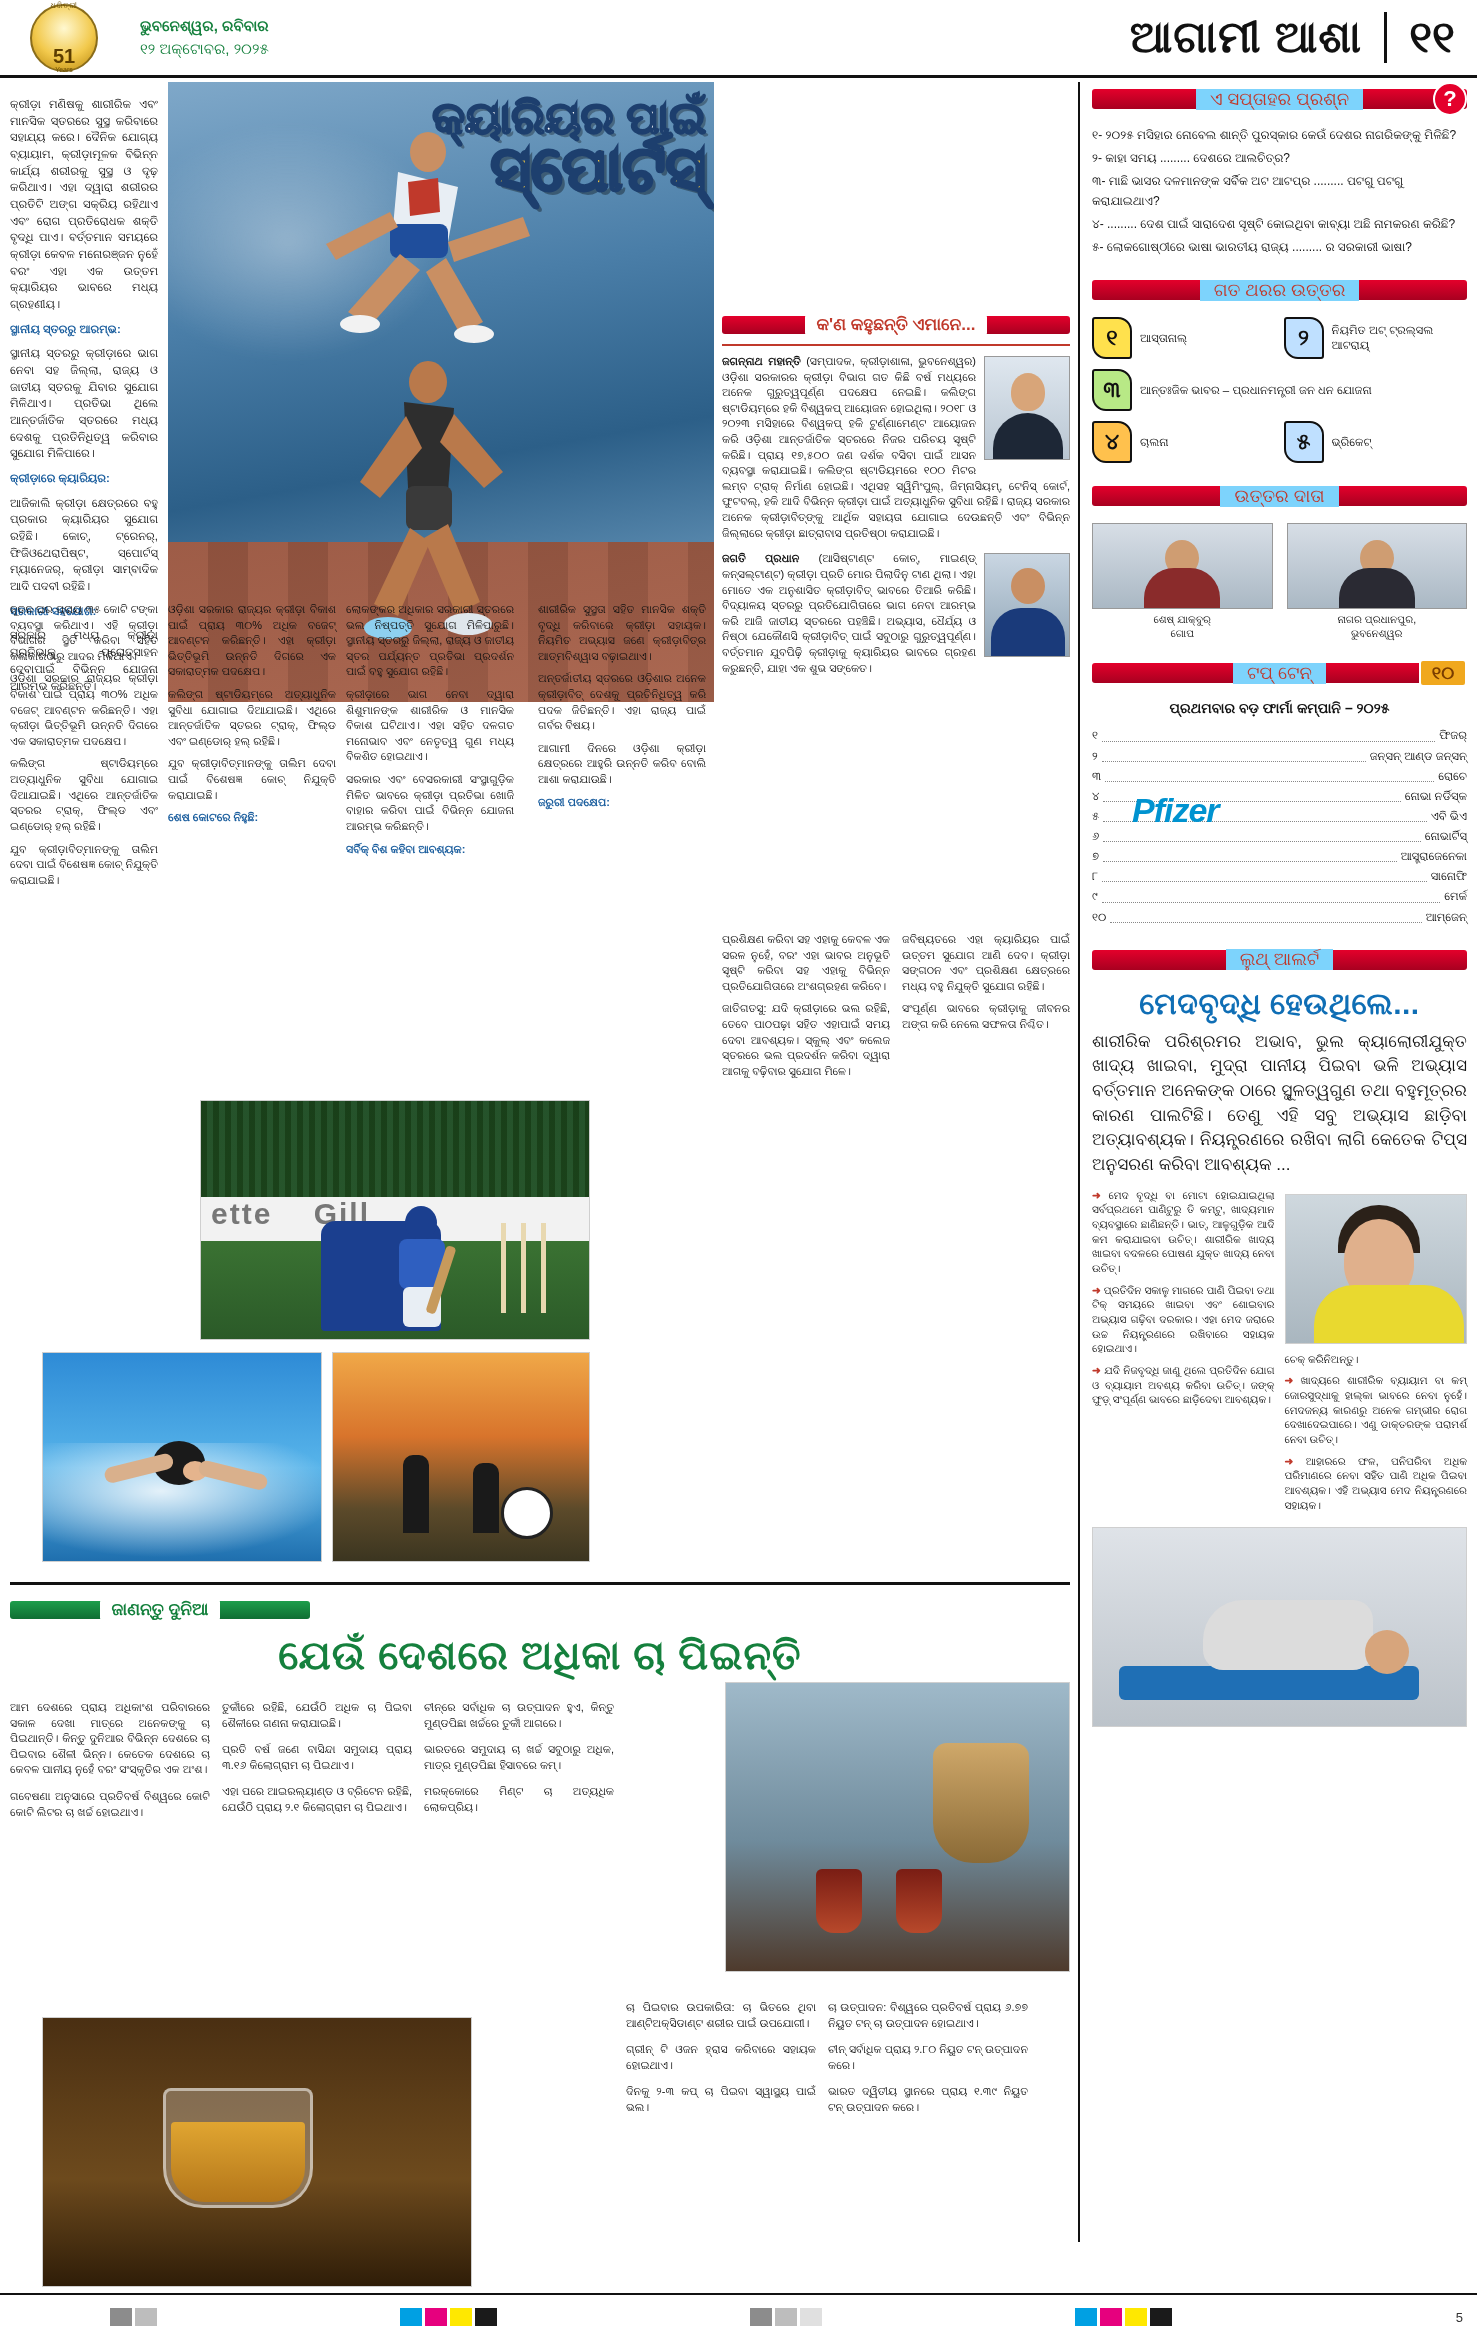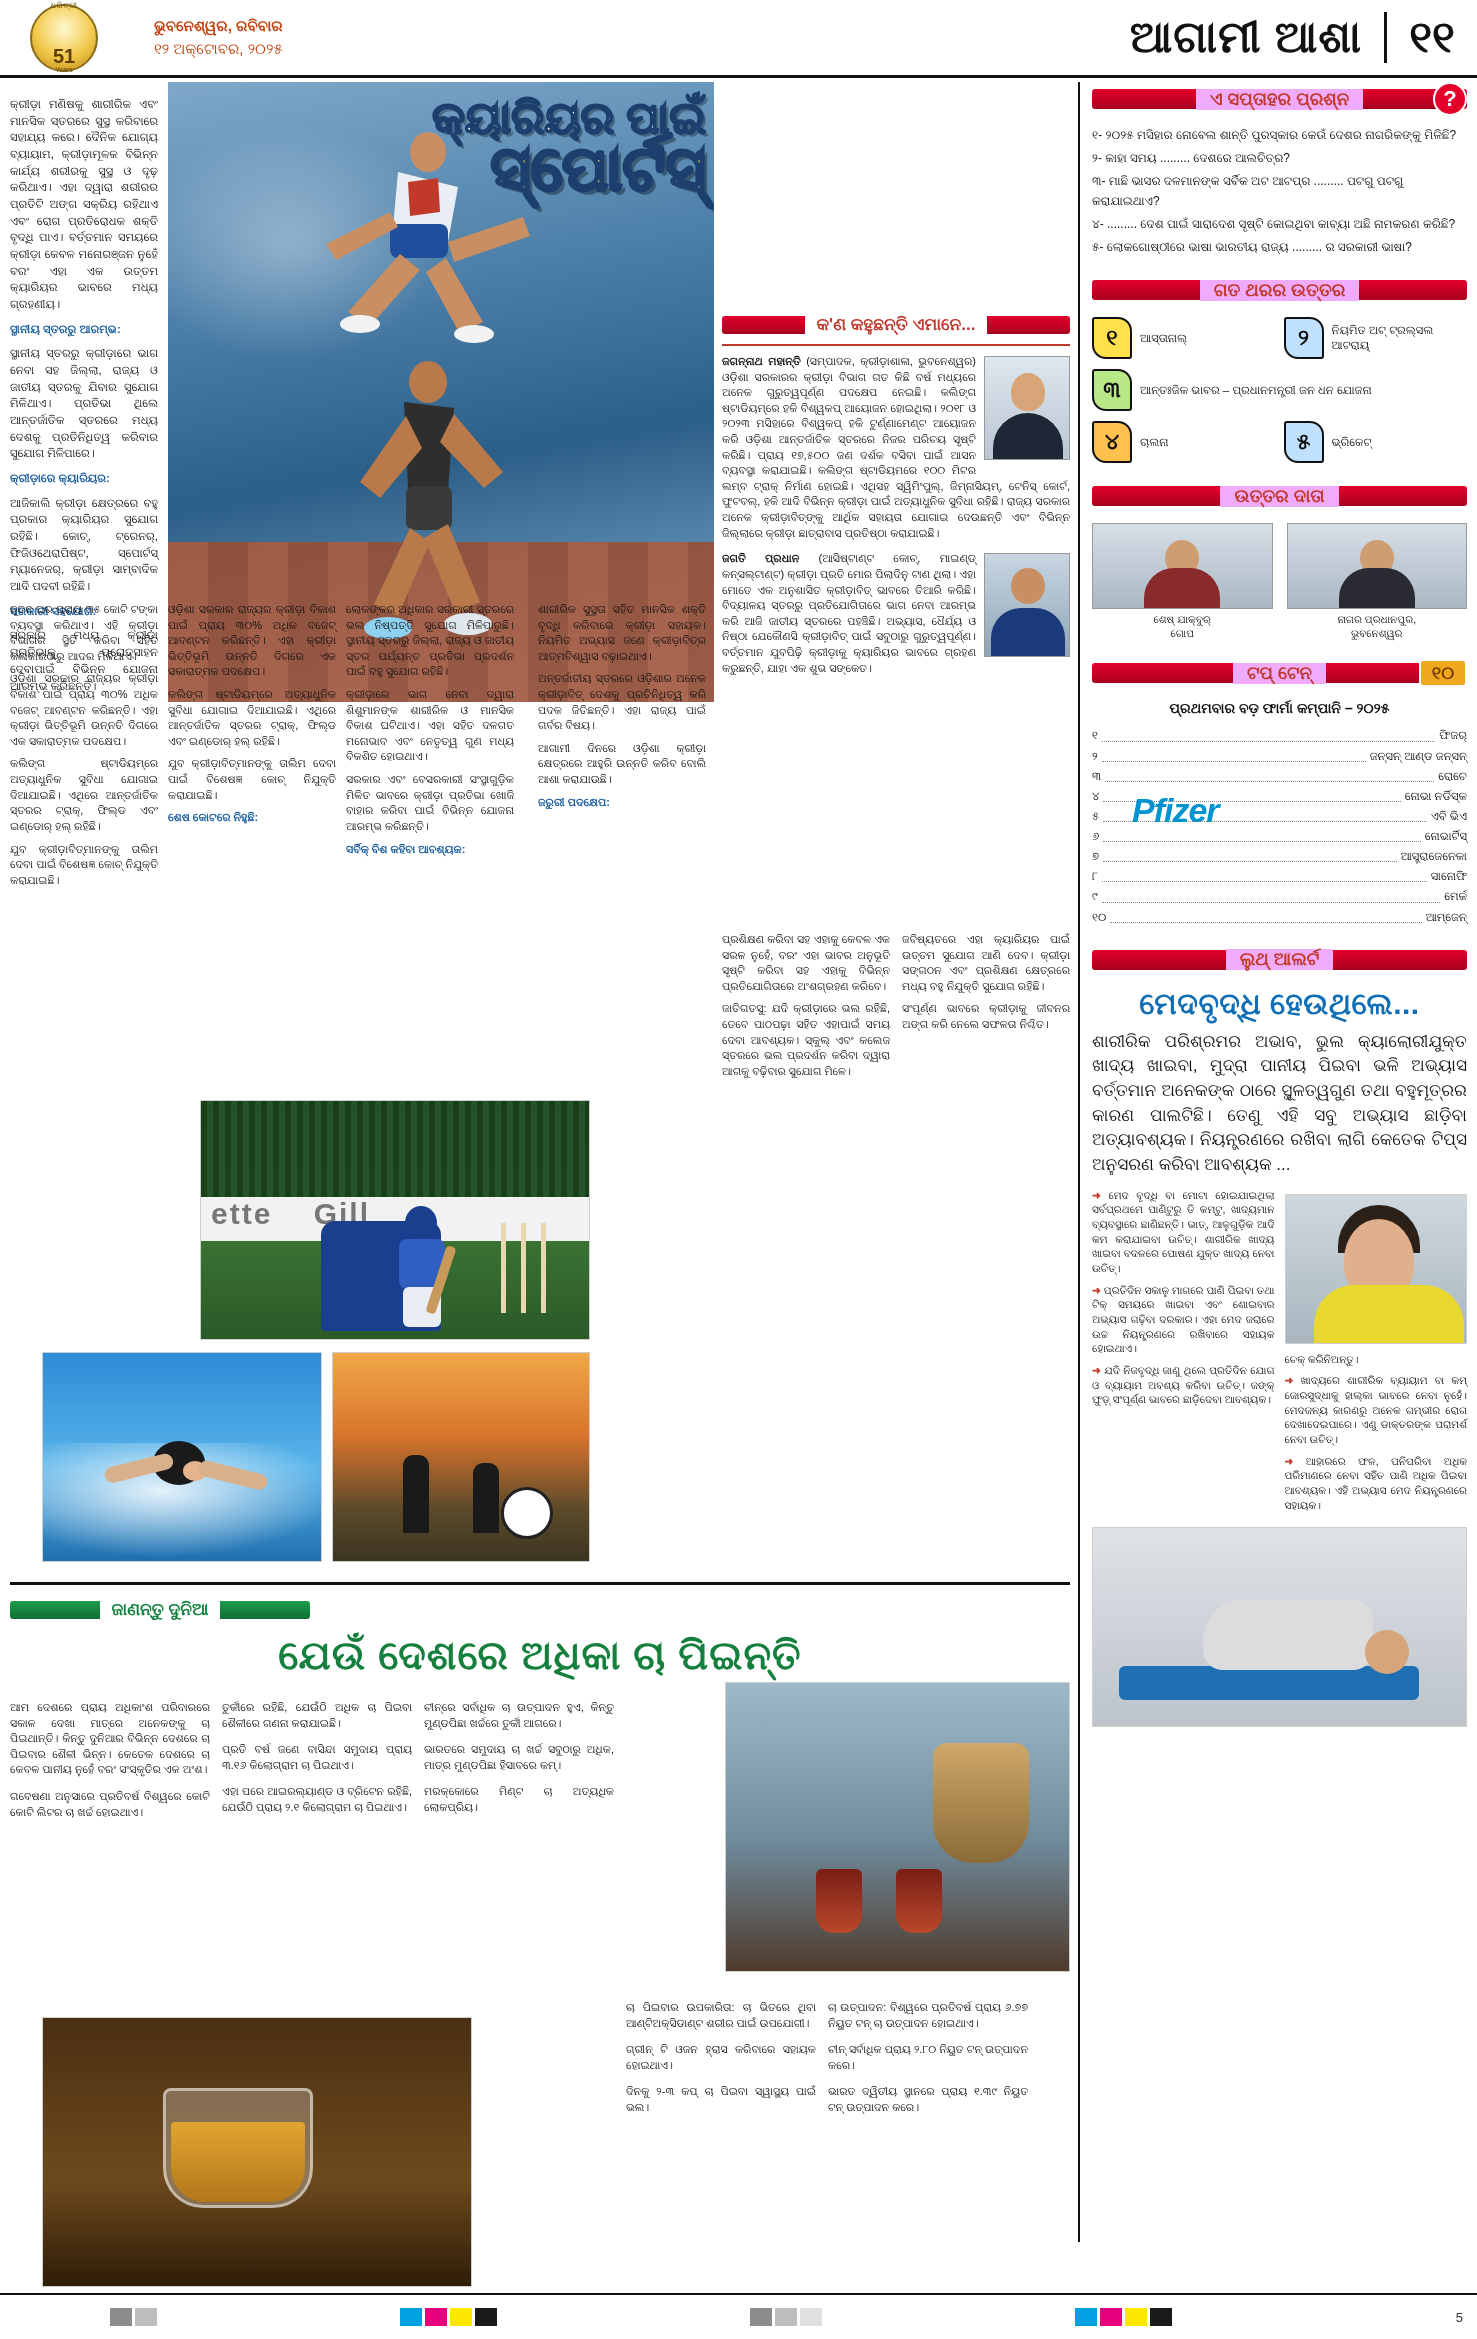--- a/index.html
+++ b/index.html
@@ -33,21 +33,21 @@
     width: 68px; height: 68px; border-radius: 50%;
     background: radial-gradient(circle at 50% 35%, #fff8d0 0%, #f2c94c 55%, #b8860b 100%);
     border: 2px solid #8a6d1b;
     display: flex; flex-direction: column; align-items: center; justify-content: center;
     line-height: 1;
   }
   .logo-top { font-size: 8px; color: #6b4f06; letter-spacing: .5px;}
   .logo-num { font-size: 20px; font-weight: bold; color: #5c3d00; margin-top: 36px; }
   .logo-yrs { font-size: 7px; color: #6b4f06; }
   .date-block {
-    margin-left: 42px; font-size: 15px; line-height: 1.5; color: #c2410c;
+    margin-left: 28px; font-size: 15px; line-height: 1.5; color: #15803d;
     border-right: 0; padding-right: 10px; min-width: 210px;
   }
   .date-block .d1 { font-weight: bold; }
   .masthead-title {
     margin-left: auto; display: flex; align-items: center; gap: 22px;
     padding-right: 22px;
   }
   .masthead-title .t {
     font-size: 44px; font-weight: bold; letter-spacing: 1px;
   }
@@ -239,22 +239,22 @@
   
   .rblock { margin-bottom: 16px; }
   .r-ribbon {
     position: relative; height: 34px; display:flex; align-items:center; justify-content:center;
     margin-bottom: 10px;
   }
   .r-ribbon .bar {
     position:absolute; left:0; right:0; top: 7px; height: 20px; border-radius: 3px;
   }
   .r-ribbon .txt {
-    position: relative; z-index:3; background:#f0abfc; padding: 0 14px;
-    font-size: 18px; font-weight: bold;
+    position: relative; z-index:3; background:#7dd3fc; padding: 0 14px;
+    font-size: 18px; font-weight: normal;
   }
   .r-ribbon .badge {
     position:absolute; right: 0; top: 0; width: 34px; height: 34px; border-radius: 50%;
     background: #e4002b; color:#fff; font-size: 22px; font-weight: bold;
     display:flex; align-items:center; justify-content:center; z-index: 4;
     border: 2px solid #fff;
   }
   .r-ribbon .badge.sq {
     border-radius: 4px; width: 48px; height: 28px; top:3px; font-size:18px;
     background:#f0a81e; color:#7a3d00;

